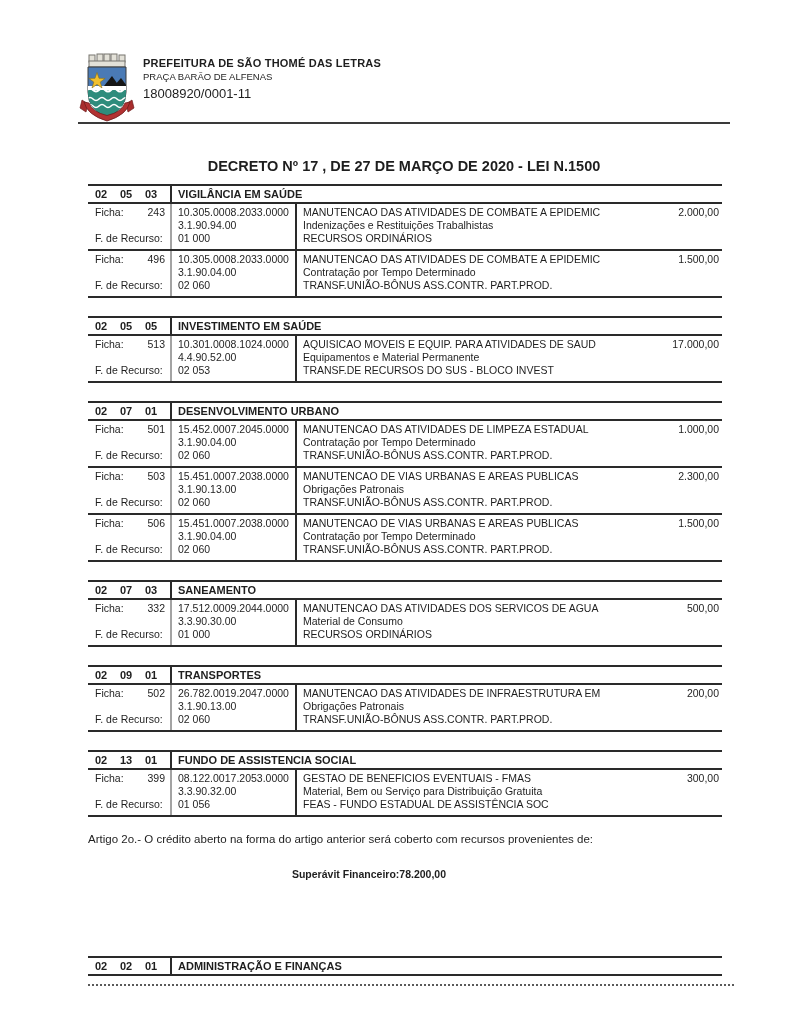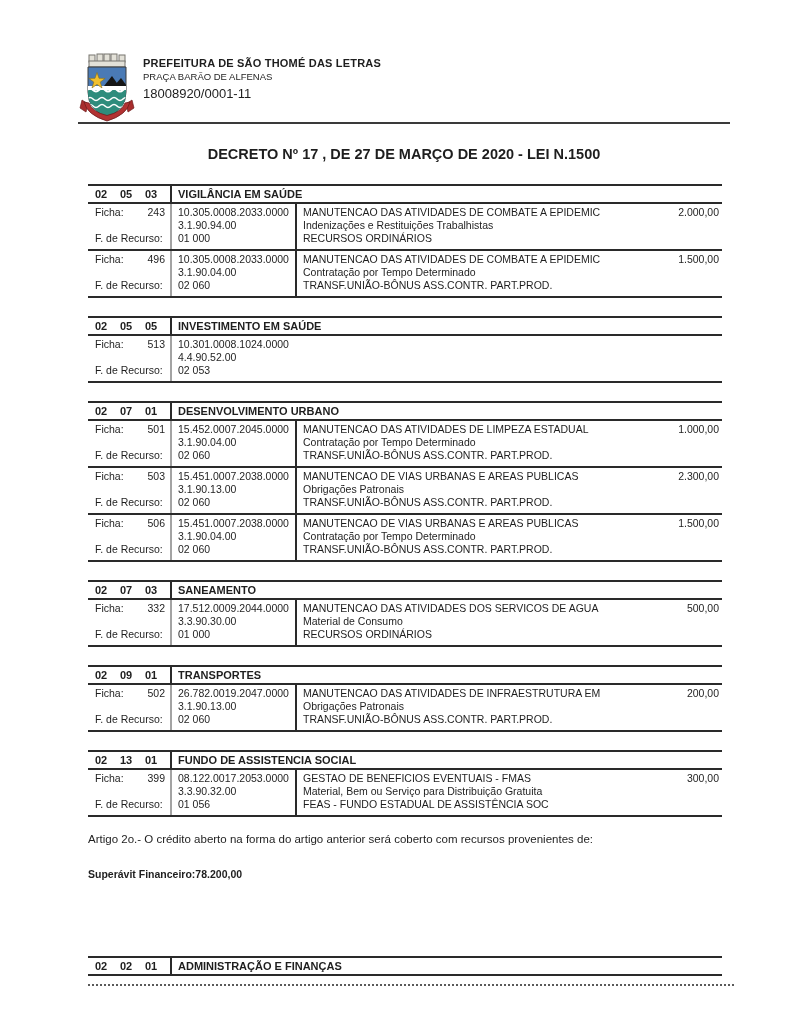--- a/index.html
+++ b/index.html
@@ -17,21 +17,21 @@
   .letterhead { position:absolute; top:52px; left:78px; display:flex; }
   .logo { width:58px; height:72px; flex:0 0 58px; }
   .lh-text { margin-left:7px; padding-top:5px; }
   .lh-name { font-size:11px; font-weight:bold; letter-spacing:0.2px; }
   .lh-addr { font-size:9.5px; margin-top:2px; }
   .lh-cnpj { font-size:13px; margin-top:4px; }
   .lh-rule { position:absolute; top:122px; left:78px; width:652px; height:2px; background:#3a3a3a; }
 
   
   .decree-title {
-    position:absolute; top:146px; left:78px; width:652px;
+    position:absolute; top:158px; left:78px; width:652px;
     text-align:center; font-size:14.5px; font-weight:bold;
   }
 
   
   .content { position:absolute; top:184px; left:88px; width:634px; }
   .sec { margin-bottom:18px; }
   .sec-header {
     display:flex; align-items:flex-end;
     border-top:2px solid #2a2a2a; border-bottom:2px solid #2a2a2a;
     font-weight:bold; font-size:11px; line-height:16px; height:16px;
@@ -45,21 +45,21 @@
   .col-labels { width:82px; flex:0 0 82px; padding-left:7px; padding-right:5px; }
   .col-codes  { width:125px; flex:0 0 125px; border-left:2px solid #a3a3a3; }
   .col-desc   { flex:1; border-left:2px solid #2a2a2a; padding-right:3px; }
   .lbl-line { height:13px; display:flex; justify-content:space-between; }
   .desc-line1 { display:flex; }
   .desc-title { flex:1; white-space:nowrap; overflow:hidden; }
   .row-value { flex:0 0 auto; min-width:62px; text-align:right; padding-left:6px; }
 
   
   .article { position:absolute; top:833px; left:88px; width:640px; font-size:11.5px; }
-  .superavit { position:absolute; top:868px; left:88px; width:562px; display:flex; justify-content:flex-start; font-size:10.5px; font-weight:bold; }
+  .superavit { position:absolute; top:868px; left:88px; width:562px; display:flex; justify-content:center; font-size:10.5px; font-weight:bold; }
 
   
   .footer-sec { position:absolute; top:956px; left:88px; width:634px; }
   .dotted-divider { position:absolute; top:984px; left:88px; width:646px; border-top:2px dotted #5a5a5a; height:0; }
 </style>
 </head>
 <body>
 
 <div class="page">
 
@@ -191,20 +191,28 @@
       <div class="lbl-line"></div>
       <div class="lbl-line">
         <span>F. de Recurso:</span>
       </div>
     </div>
     <div class="col col-codes">
       <div>10.301.0008.1024.0000</div>
       <div>4.4.90.52.00</div>
       <div>02 053</div>
     </div>
+    <div class="col col-desc">
+      <div class="desc-line1">
+        <span class="desc-title">AQUISICAO MOVEIS E EQUIP. PARA ATIVIDADES DE SAUD</span>
+        <span class="row-value">17.000,00</span>
+      </div>
+      <div>Equipamentos e Material Permanente</div>
+      <div>TRANSF.DE RECURSOS DO SUS - BLOCO INVEST</div>
+    </div>
   </div>
 </div>
   </section>
 
   <section class="sec">
     <div class="sec-header">
       <div class="sec-codes">
         <span>02</span>
         <span>07</span>
         <span>01</span>

